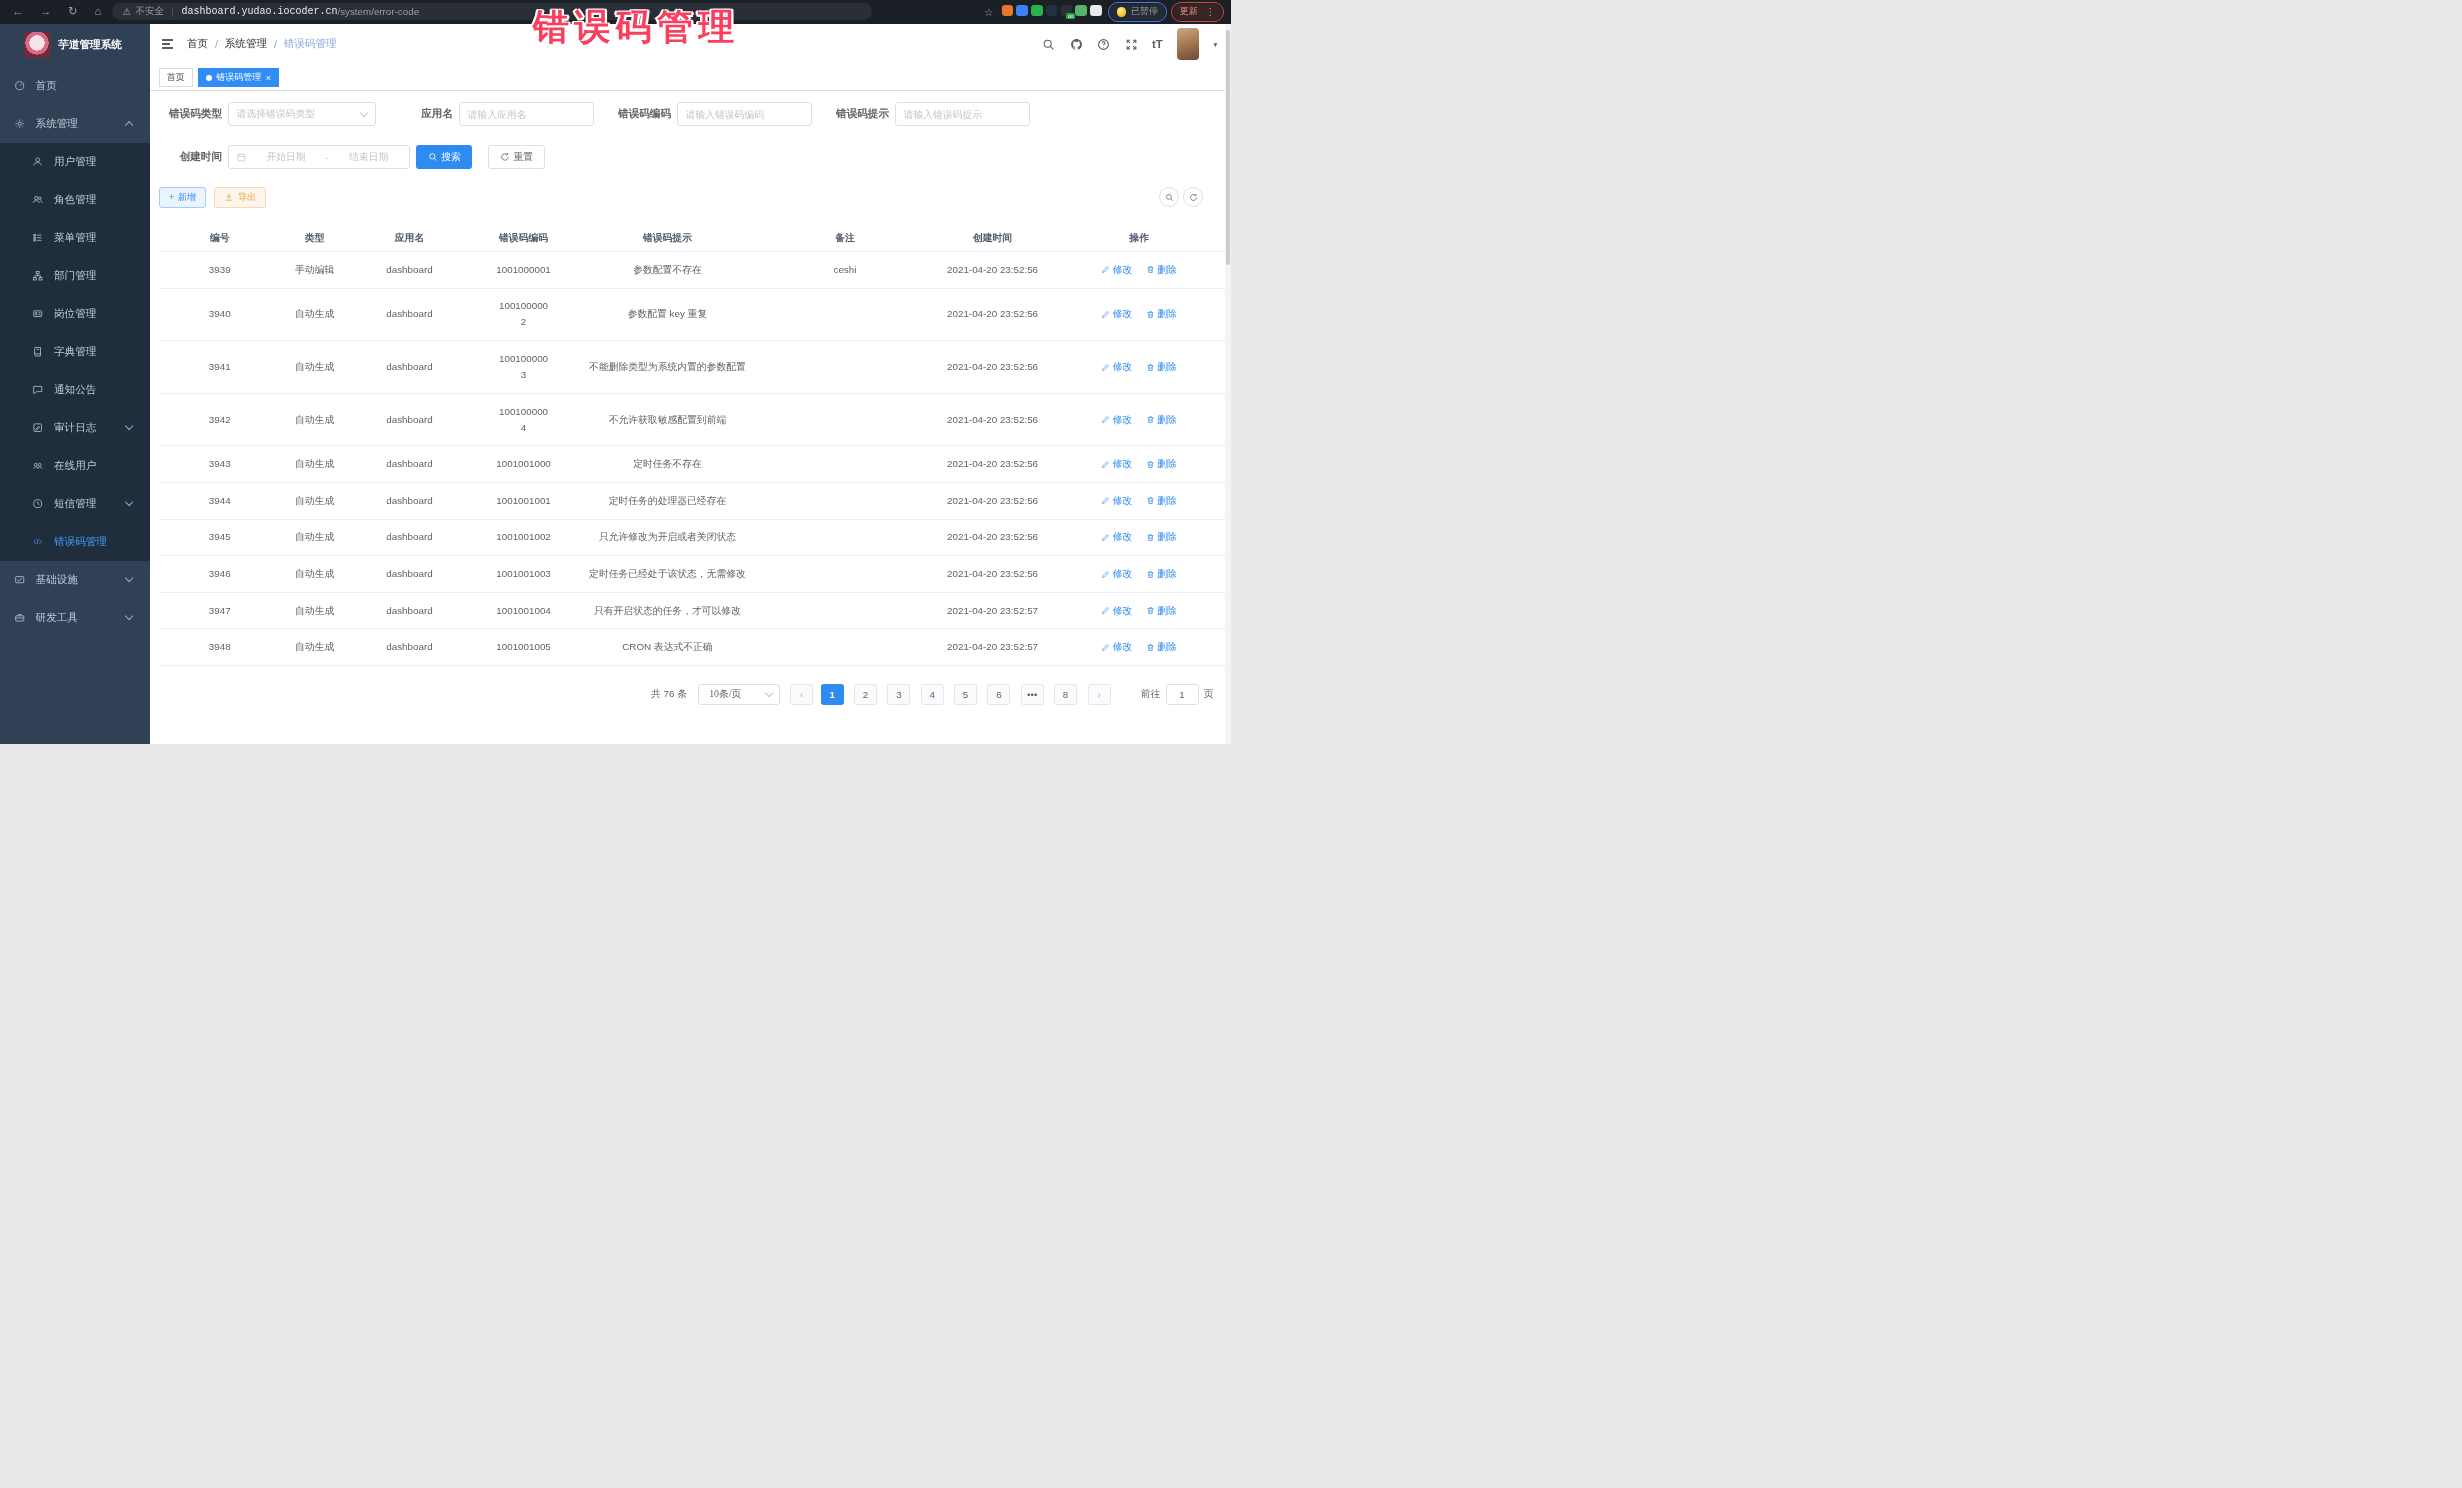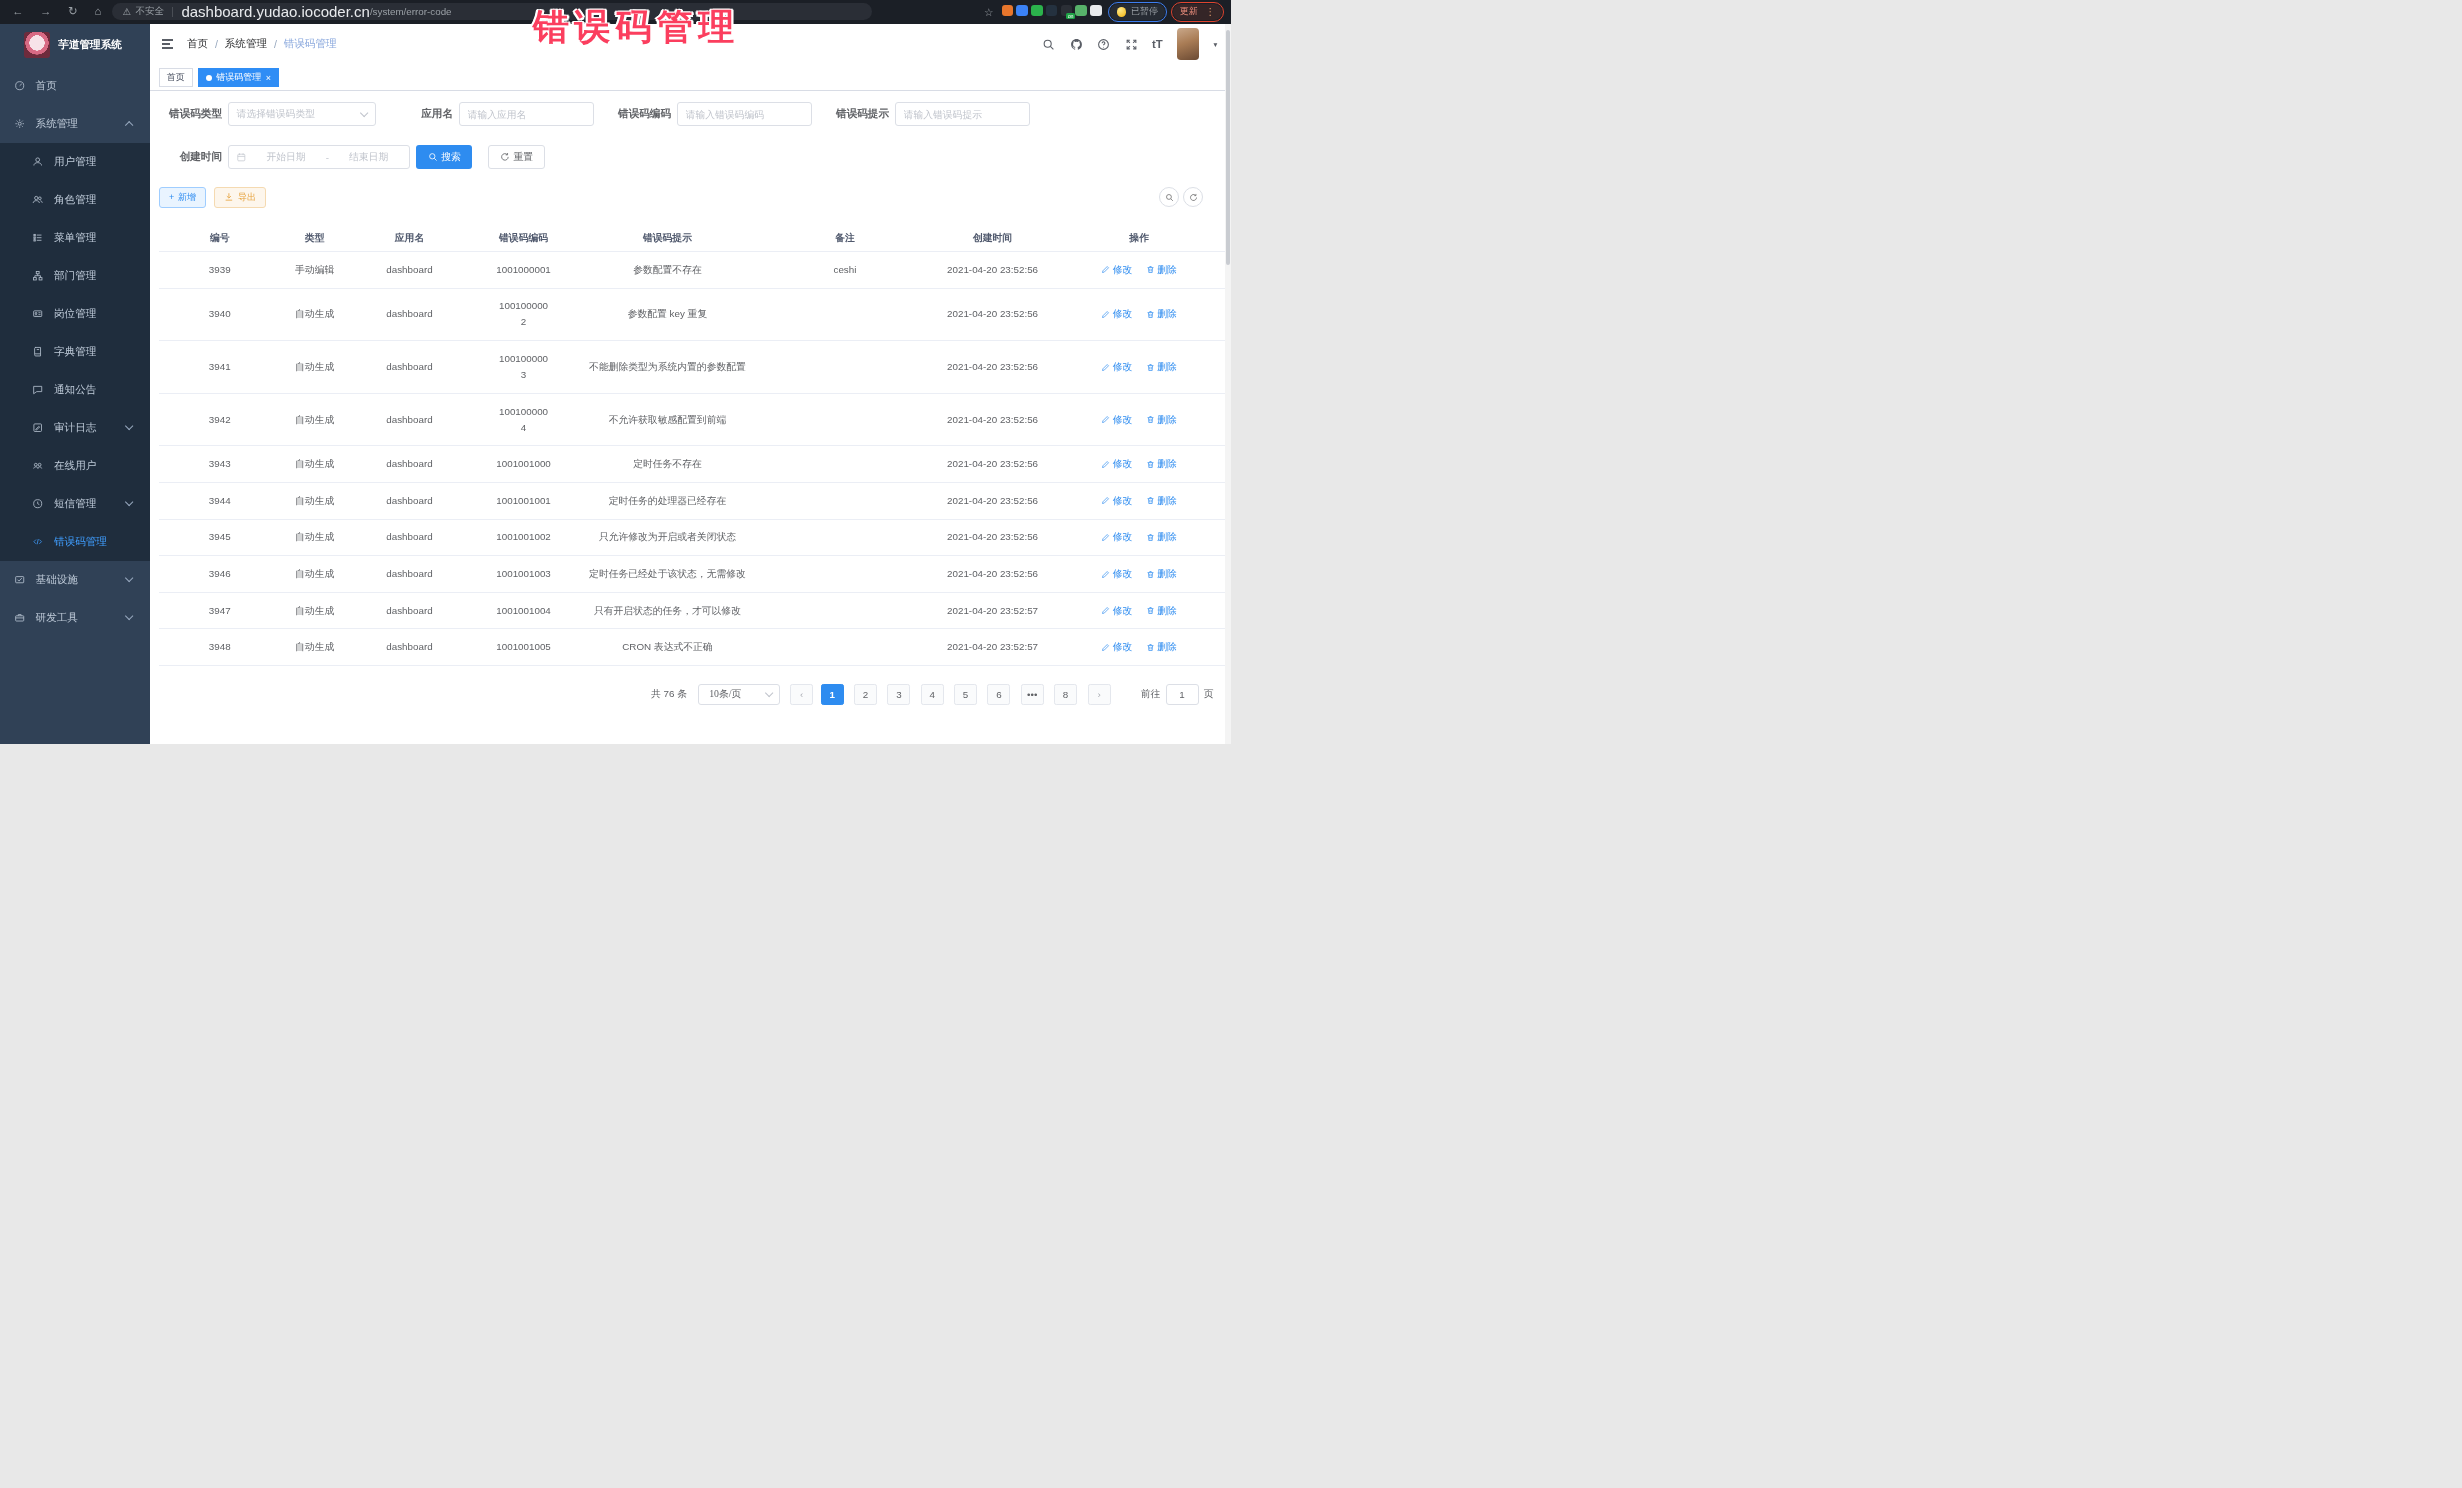--- a/index.html
+++ b/index.html
@@ -5,21 +5,21 @@
   html,body{margin:0;padding:0;background:#e8e8e8;}
   .screen{position:relative;width:1231px;height:744px;overflow:hidden;background:#fff;
     font-family:"Liberation Sans","DejaVu Sans",sans-serif;-webkit-font-smoothing:antialiased;}
   
   .browser{position:absolute;top:0;left:0;right:0;height:23.5px;background:#1b1f26;display:flex;align-items:center;color:#9aa0a6;z-index:5;}
   .bnav{display:flex;align-items:center;gap:16.7px;padding:0 10.6px 0 12px;font-size:11.4px;}
   .bnav span{cursor:pointer;line-height:1;}
   .urlpill{height:17.4px;flex:0 0 739px;background:#2a2e36;border-radius:9px;display:flex;align-items:center;padding:0 10.6px;font-size:9.5px;}
   .sec{display:flex;align-items:center;gap:4.5px;color:#9aa0a6;}
   .pill-div{width:0.8px;height:9.8px;background:#4a4e55;margin:0 8.3px;}
-  .host{color:#e8eaed;font-size:15px;}
+  .host{color:#e8eaed;font-size:10px;font-family:Liberation Mono, monospace;}
   .path{color:#9aa0a6;font-size:9.8px;}
   .bright{display:flex;align-items:center;margin-left:auto;gap:8.3px;padding-right:9px;}
   .star{font-size:10.6px;color:#9aa0a6;}
   .ext{width:11.4px;height:11.4px;border-radius:3px;position:relative;display:inline-block;}
   .ext .ext-badge{display:none;position:absolute;right:-3px;bottom:-3px;background:#1ea446;color:#fff;font-size:5.3px;
     padding:0 1.5px;border-radius:1.5px;line-height:6px;}
   .ext .ext-badge.show{display:block;}
   .chip{height:16px;border-radius:8.3px;display:flex;align-items:center;gap:4.5px;padding:0 6.8px;font-size:9px;}
   .chip.paused{background:#262b33;color:#9aa0a6;outline:1.5px solid #3d7ef0;outline-offset:1.5px;}
   .emoji{width:9.8px;height:9.8px;border-radius:50%;background:radial-gradient(circle at 35% 30%,#ffe989,#f3b40e);}

